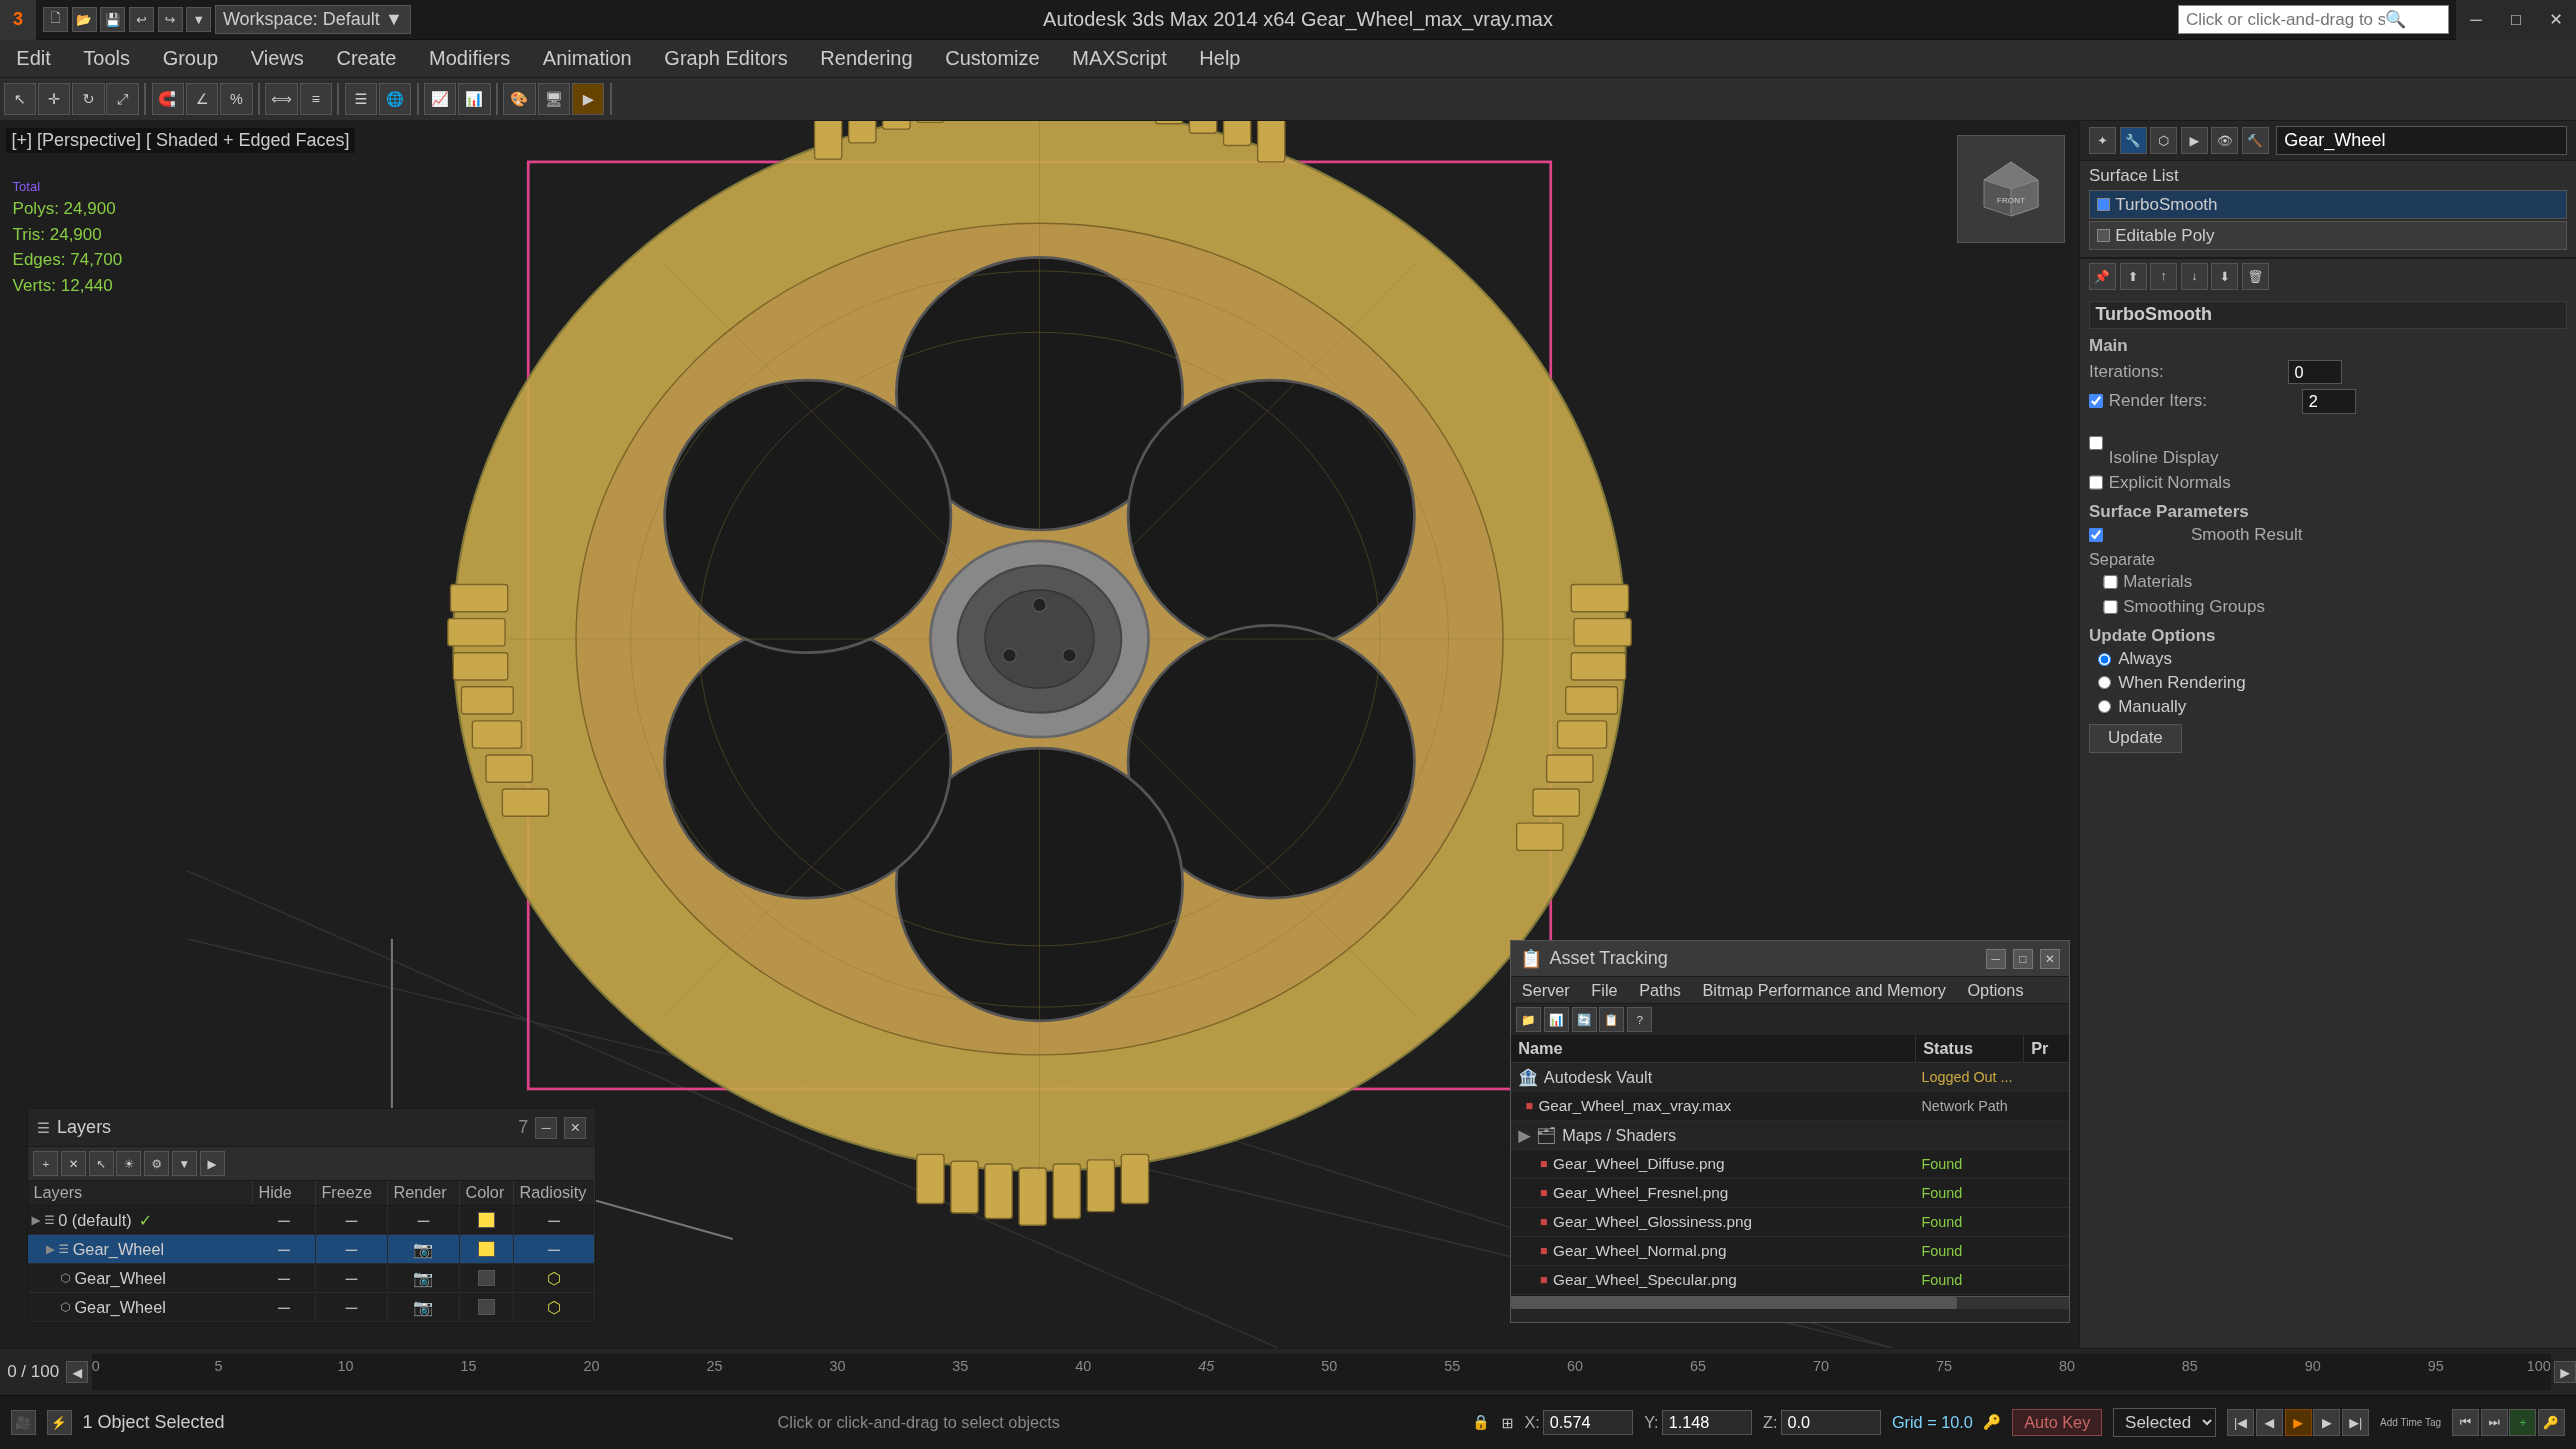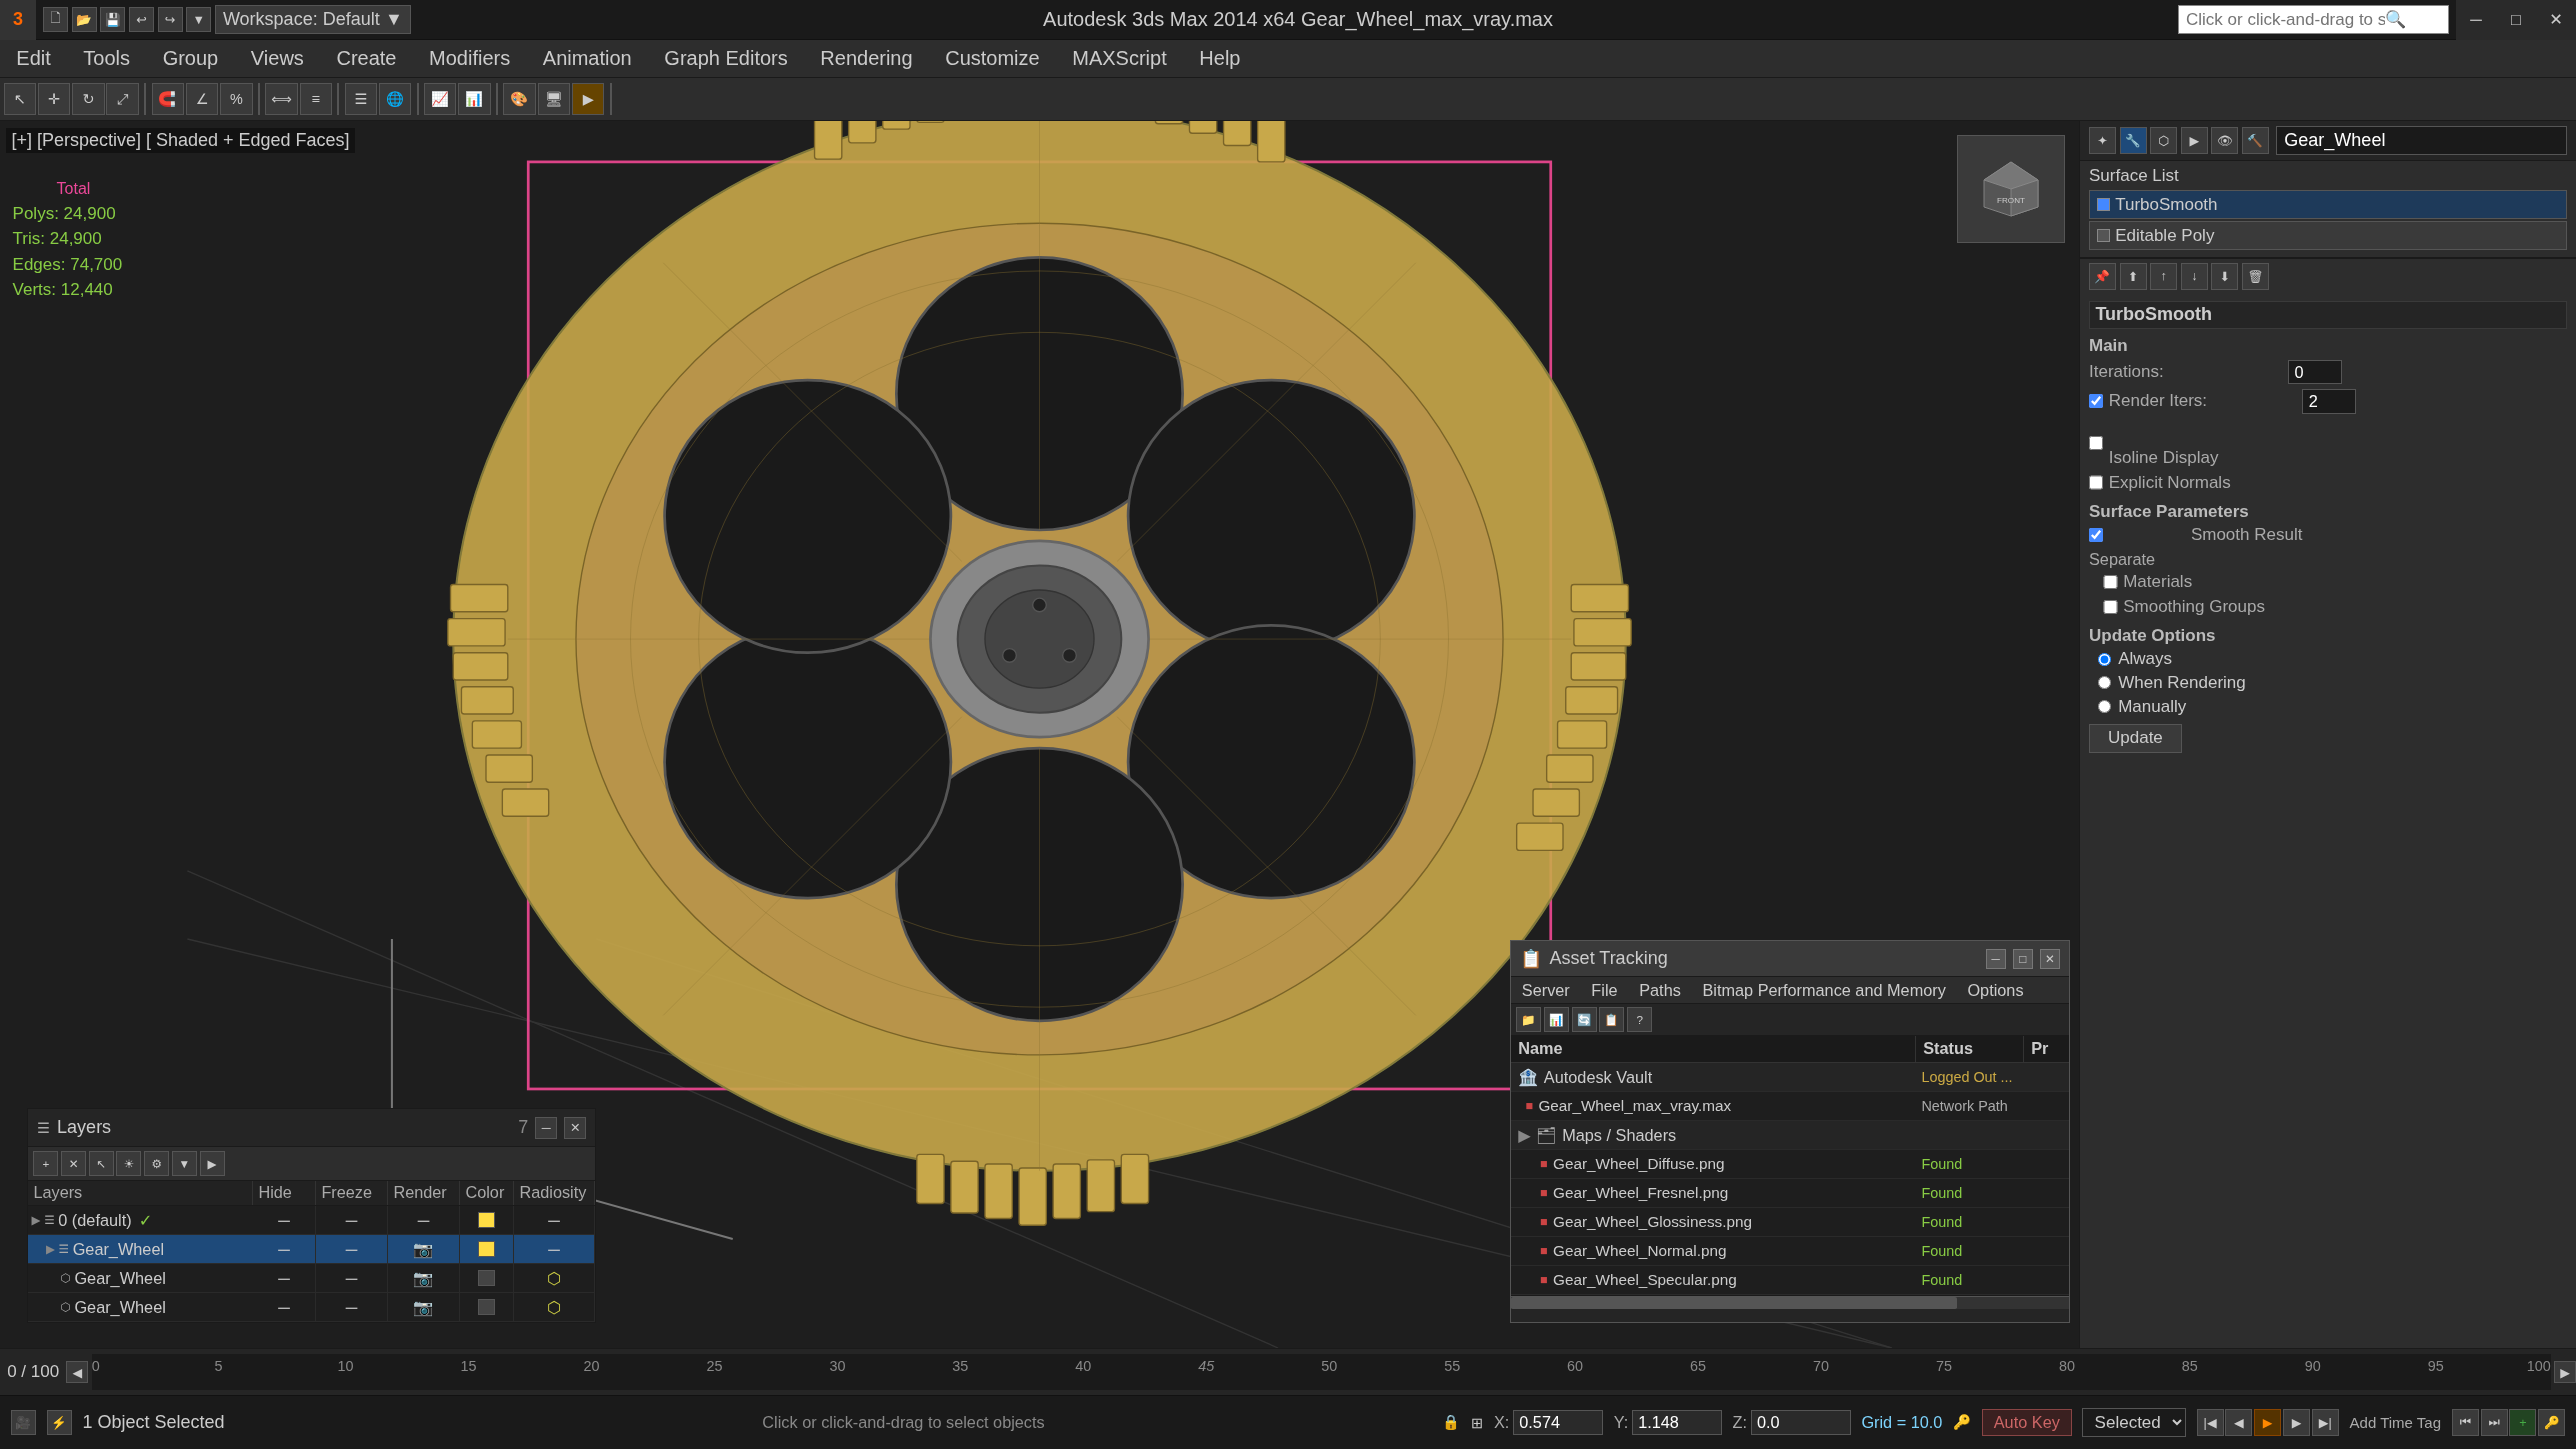--- a/index.html
+++ b/index.html
@@ -706,21 +706,21 @@
 </div>
 
 <div id="main-area" style="height: calc(100% - 40px - 38px - 43px - 47px - 54px);">
 
   <div id="viewport">
     <div id="viewport-label" style="top:7.2px;left:6px;">
       <span>[+] [Perspective] [ Shaded + Edged Faces]</span>
     </div>
 
     <div id="stats-panel" style="top:54px;left:7.2px;">
-      <div style="color:#ec4899;font-size:16px;margin-left:44px;">Total</div>
+      <div style="color:#8b5cf6;font-size:13px;">Total</div>
       <div style="color:#88cc44;font-size:17px;">Polys: 24,900</div>
       <div style="color:#88cc44;font-size:17px;">Tris: 24,900</div>
       <div style="color:#88cc44;font-size:17px;">Edges: 74,700</div>
       <div style="color:#88cc44;font-size:17px;">Verts: 12,440</div>
     </div>
 
     <div style="position:absolute;top:14.4px;right:14.4px;width:108px;height:108px;background:#3a3a3a;border:0.9px solid #555;display:flex;align-items:center;justify-content:center;">
       <svg width="72" height="72" viewBox="0 0 80 80" style="font-size:22px">
         <polygon points="40,10 70,30 70,60 40,70 10,60 10,30" fill="#555" stroke="#888" stroke-width="1"></polygon>
         <polygon points="40,10 70,30 40,40 10,30" fill="#777" stroke="#888" stroke-width="1"></polygon>
@@ -1207,21 +1207,21 @@
   </select>
 
   <div style="display:flex;gap:1.8px;align-items:center;">
     <div class="transport-btn">|◀</div>
     <div class="transport-btn">◀</div>
     <div class="transport-btn" style="background:#553300;border-color:#884400;color:#ff8800;">▶</div>
     <div class="transport-btn">▶</div>
     <div class="transport-btn">▶|</div>
   </div>
 
-  <div style="font-size:15px;color:#aaa;cursor:pointer;white-space:nowrap;text-align:center;">Add Time Tag</div>
+  <div style="font-size:10px;color:#aaa;cursor:pointer;white-space:nowrap;text-align:center;">Add Time Tag</div>
 
   <div style="display:flex;gap:1.8px;">
     <div class="transport-btn">⏮</div>
     <div class="transport-btn">⏭</div>
     <div class="transport-btn" style="background:#224422;color:#44aa44;">+</div>
     <div class="transport-btn">🔑</div>
   </div>
 </div>
 
 

